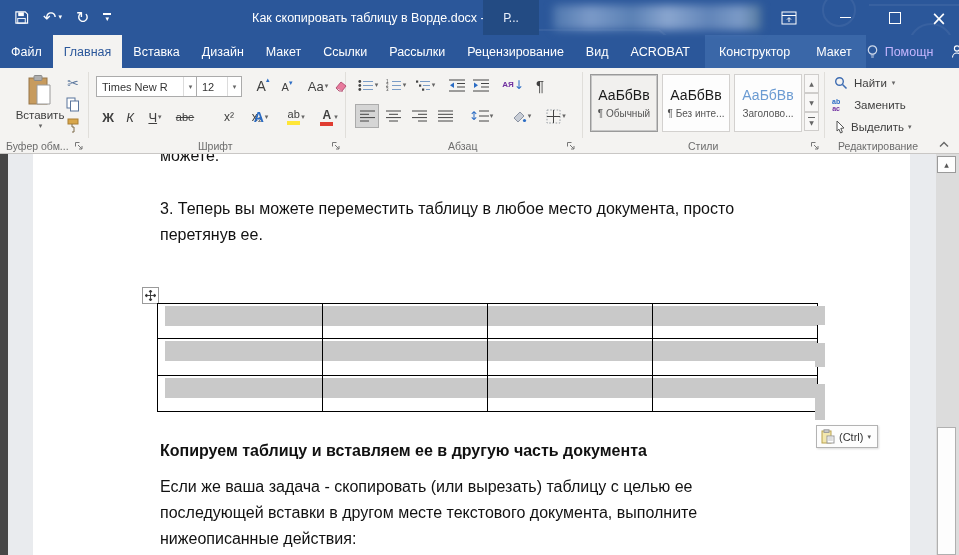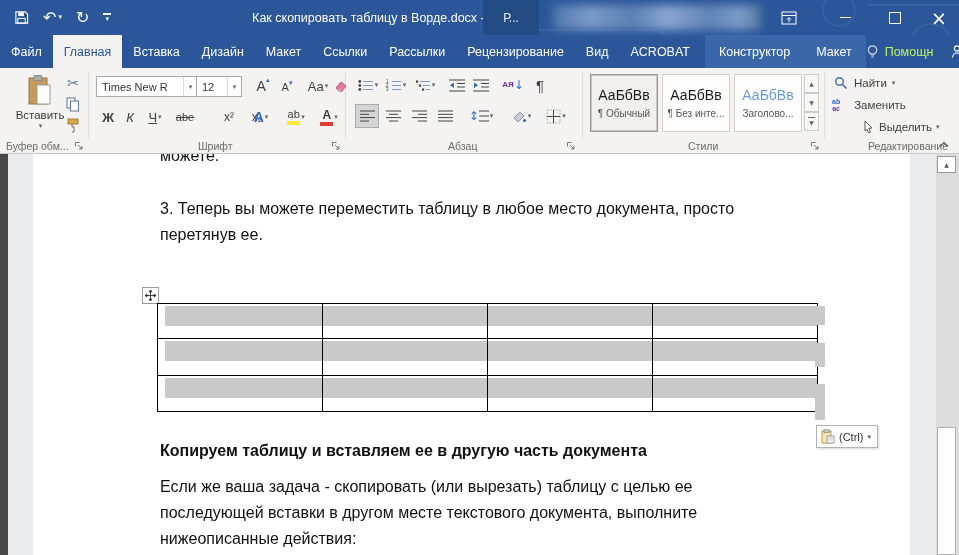--- a/index.html
+++ b/index.html
@@ -18,21 +18,21 @@
   .userchip{position:absolute;left:483px;top:0;width:56px;height:35px;background:#234b83;display:flex;align-items:center;justify-content:center;font-size:12px;color:#e8eefa;z-index:3;}
   .blurname{position:absolute;left:553px;top:5px;width:208px;height:25px;border-radius:2px;z-index:3;
      background:linear-gradient(90deg,#4e76ad,#7b9ac8 18%,#5a80b4 38%,#8aa6cf 55%,#6184b8 75%,#7c9bc7 90%,#54799f);
      filter:blur(4px);}
   .winbtn{position:absolute;top:0;height:35px;width:42px;display:flex;align-items:center;justify-content:center;color:#fff;z-index:3;}
   
   .tab{padding:0 11px;display:flex;align-items:center;font-size:12.5px;color:#fff;cursor:default;white-space:nowrap;}
   .tab.active{background:#f4f3f1;color:#2b579a;}
   .ctxwrap{display:flex;background:#3a67a8;padding:0 14px;gap:26px;margin-left:4px;}
   .helpcluster{margin-left:auto;display:flex;align-items:center;gap:18px;padding-right:16px;z-index:3;}
-  .helptext{font-size:12.5px;color:#bef264;display:flex;align-items:center;gap:6px;}
+  .helptext{font-size:12.5px;color:#c4b5fd;display:flex;align-items:center;gap:6px;}
   
   .ribbon{position:absolute;left:0;top:68px;width:959px;height:85px;background:#f4f3f1;border-bottom:1px solid #c9c7c5;font-size:11.5px;color:#444;}
   .gsep{position:absolute;top:4px;height:66px;width:1px;background:#e0deda;}
   .glabel{position:absolute;top:72px;font-size:10.5px;color:#6c6c6c;white-space:nowrap;}
   .launcher{position:absolute;top:73px;width:10px;height:10px;}
   .combo{position:absolute;height:21px;background:#fff;border:1px solid #ababab;display:flex;align-items:center;font-size:11px;color:#333;padding-left:5px;box-sizing:border-box;}
   .combo .dd{margin-left:auto;width:13px;text-align:center;color:#666;font-size:7px;font-family:"DejaVu Sans",sans-serif;border-left:1px solid #dcdcdc;align-self:stretch;display:flex;align-items:center;justify-content:center;}
   .rbtn{position:absolute;display:flex;align-items:center;justify-content:center;color:#404040;}
   .rbtn .sm{font-size:7px;color:#666;margin-left:1px;font-family:"DejaVu Sans",sans-serif;}
   .pressed{background:#d5d5d5;border:1px solid #ababab;box-sizing:border-box;}
@@ -407,28 +407,28 @@
       <span style="margin-left:6px;">Найти</span>
         <span class="sm" style="margin-left:5px;">▾</span>
     </span>
     <span class="rbtn" style="left:832px;top:28px;height:18px;">
       <span class="letterbar" style="font-size:7px;font-weight:bold;line-height:1;">
           <span style="color:#2b6cc4;">ab</span>
           <span style="color:#7030a0;">ac</span>
         </span>
       <span style="margin-left:14px;">Заменить</span>
     </span>
-    <span class="rbtn" style="left:863px;top:50px;height:18px;align-items:center;">
+    <span class="rbtn" style="left:835px;top:50px;height:18px;align-items:center;">
       <svg width="11" height="14" viewBox="0 0 11 14">
           <path d="M2 1 L9 8 L5.8 8.4 L7.4 12.2 L5.6 13 L4 9.2 L2 11 Z" fill="#fff" stroke="#555"></path>
         </svg>
       <span style="margin-left:5px;">Выделить</span>
         <span class="sm" style="margin-left:4px;">▾</span>
     </span>
-    <div class="glabel" style="left:860px;padding-left:8px;">Редактирование</div>
+    <div class="glabel" style="left:830px;padding-left:8px;">Редактирование</div>
     <span class="abs" style="left:938px;top:72px;">
       <svg width="12" height="8" viewBox="0 0 12 8" fill="none" stroke="#666" stroke-width="1.4">
           <path d="M2 6.5 L6 2.5 L10 6.5"></path>
         </svg>
     </span>
   </div>
 
   <div class="docarea"></div>
   <div class="leftedge"></div>
 

